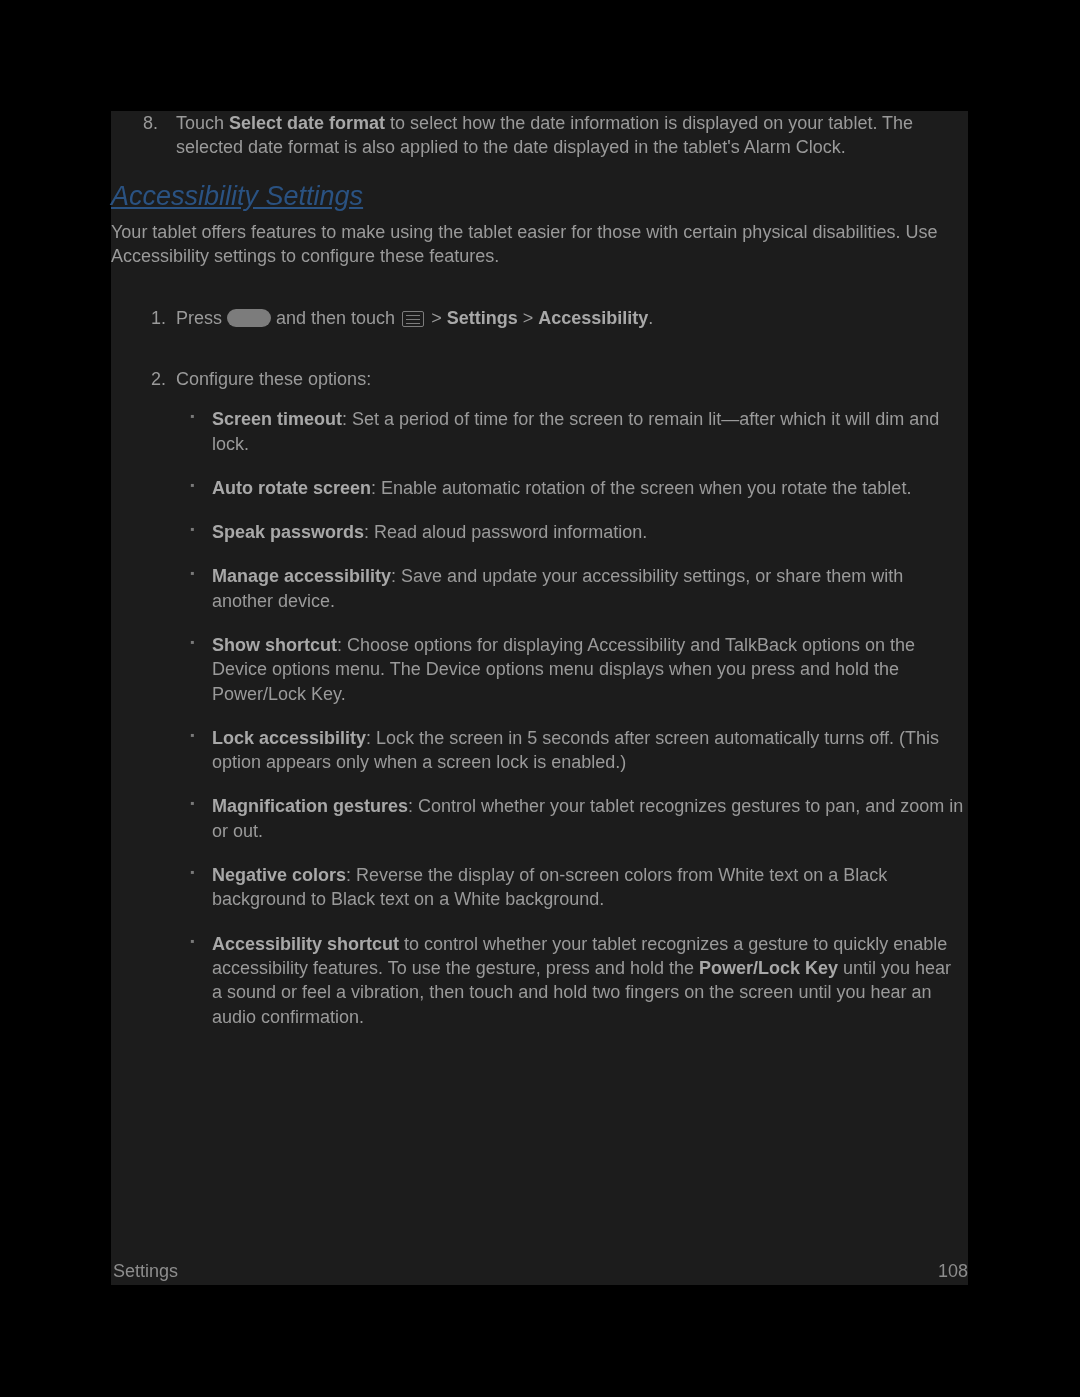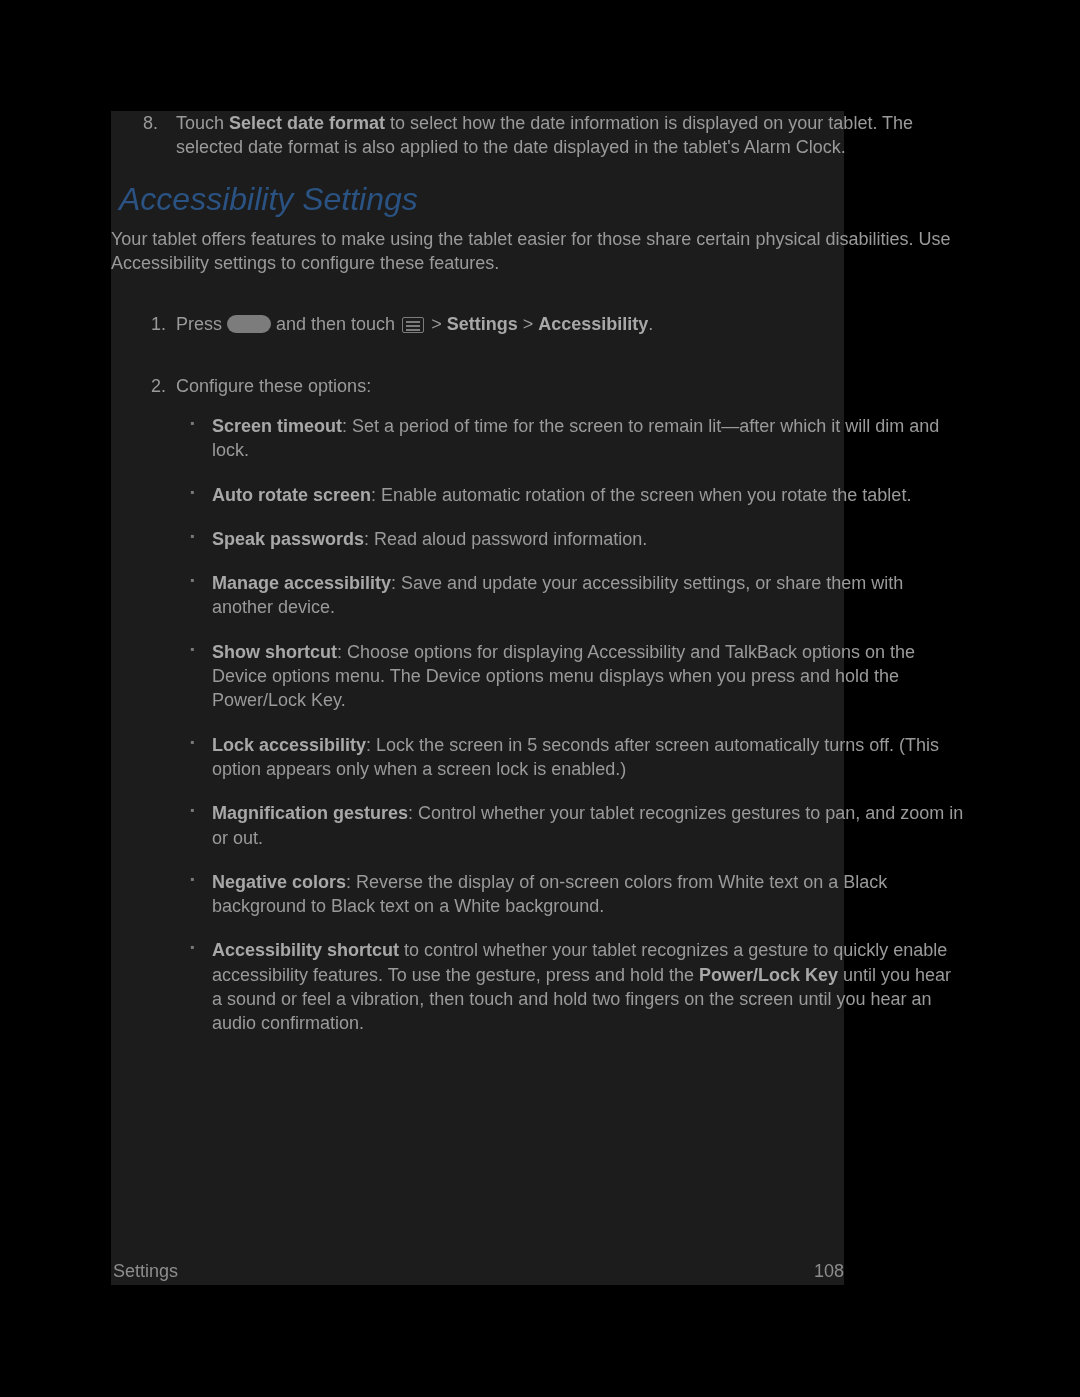--- a/index.html
+++ b/index.html
@@ -8,21 +8,21 @@
     background: #000;
     width: 1080px;
     height: 1397px;
     overflow: hidden;
     font-family: Arial, Helvetica, sans-serif;
   }
   .page {
     position: absolute;
     left: 111px;
     top: 111px;
-    width: 733px;
+    width: 857px;
     height: 1174px;
     background: #1c1c1c;
     color: #9a9a9a;
     font-size: 18px;
     line-height: 1.35;
     box-sizing: border-box;
   }
   .content {
     position: absolute;
     left: 0;
@@ -36,25 +36,26 @@
   }
   ol.top-ol > li {
     padding-left: 5px;
     margin-bottom: 14px;
   }
   ol.top-ol > li::marker {
     color: #9a9a9a;
   }
   .heading {
     color: #2a5282;
-    font-size: 32px;
+    font-size: 27px;
     font-style: italic;
     font-weight: normal;
-    margin: 18px 0 6px 8px;
+    margin: 18px 0 6px 0;
     padding: 0;
+    text-decoration: underline;
   }
   .intro {
     margin: 0 0 18px 0;
   }
   ol.steps {
     list-style: decimal;
     margin: 0;
     padding: 0 0 0 60px;
   }
   ol.steps > li {
@@ -145,21 +146,21 @@
   <div class="content">
 
     <ol class="top-ol li8">
       <li>
         <span>Touch </span><span class="bold">Select date format</span><span> to select how the date information is displayed on your tablet. The selected date format is also applied to the date displayed in the tablet's Alarm Clock.</span>
       </li>
     </ol>
 
     <h2 class="heading">Accessibility Settings</h2>
 
-    <p class="intro">Your tablet offers features to make using the tablet easier for those share certain physical disabilities. Use Accessibility settings to configure these features.</p>
+    <p class="intro">Your tablet offers features to make using the tablet easier for those with certain physical disabilities. Use Accessibility settings to configure these features.</p>
 
     <ol class="steps">
       <li>
         <span>Press </span><span class="icon-pill"></span><span> and then touch </span><span class="icon-menu"></span><span> &gt; </span><span class="bold">Settings</span><span> &gt; </span><span class="bold">Accessibility</span><span>.</span>
       </li>
       <li>
         <span>Configure these options:</span>
         <ul class="sub" id="sub-list">
             <li><span class="bold">Screen timeout</span><span>: Set a period of time for the screen to remain lit—after which it will dim and lock.</span></li>
             <li><span class="bold">Auto rotate screen</span><span>: Enable automatic rotation of the screen when you rotate the tablet.</span></li>

